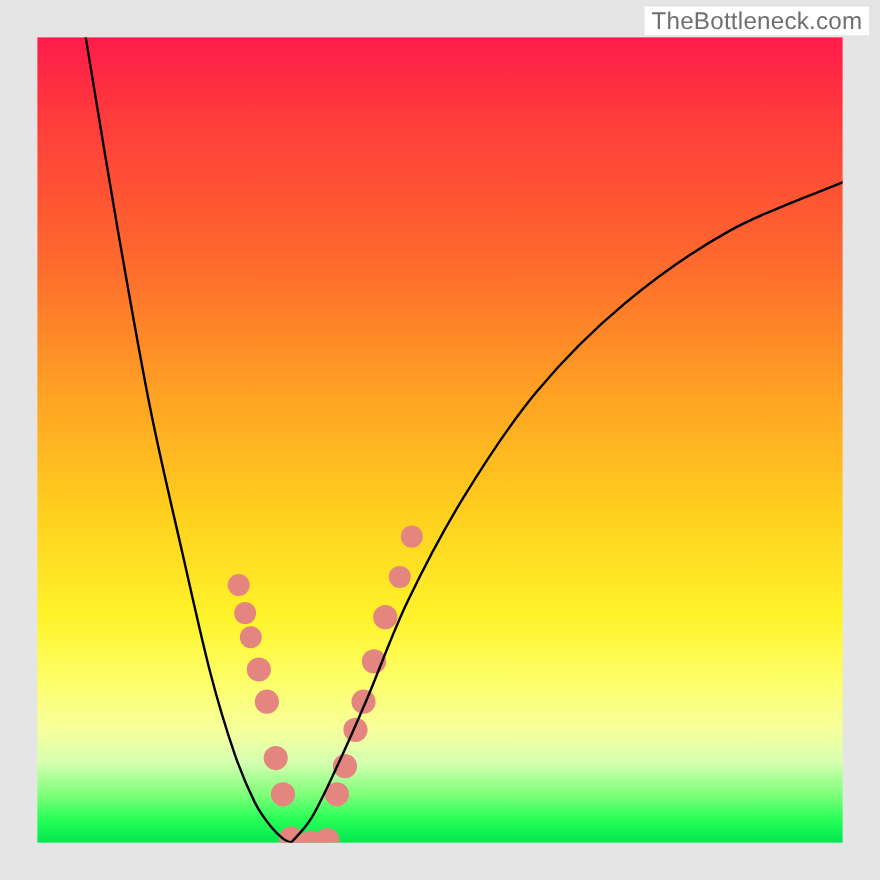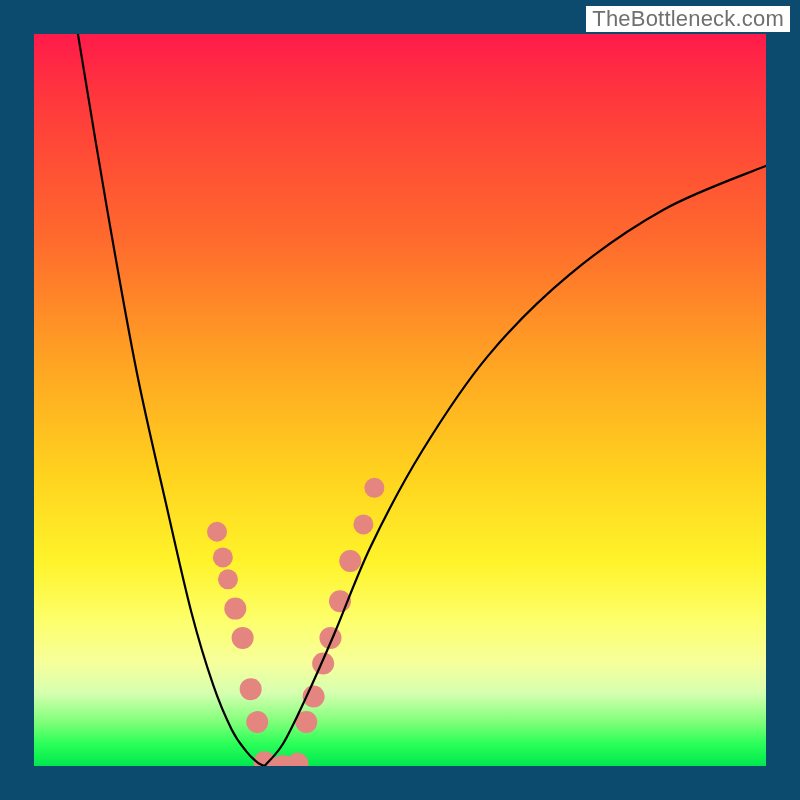--- a/index.html
+++ b/index.html
@@ -8,21 +8,21 @@
     width: 800px;
     height: 800px;
     overflow: hidden;
     background: #000;
     font-family: Arial, Helvetica, sans-serif;
   }
   .frame {
     position: absolute;
     left: 0; top: 0;
     width: 800px; height: 800px;
-    background: #0c4a6e;
+    background: #e5e5e5;
   }
   .plot {
     position: absolute;
     left: 34px;
     top: 34px;
     width: 732px;
     height: 732px;
     
     background: linear-gradient(
       to bottom,

